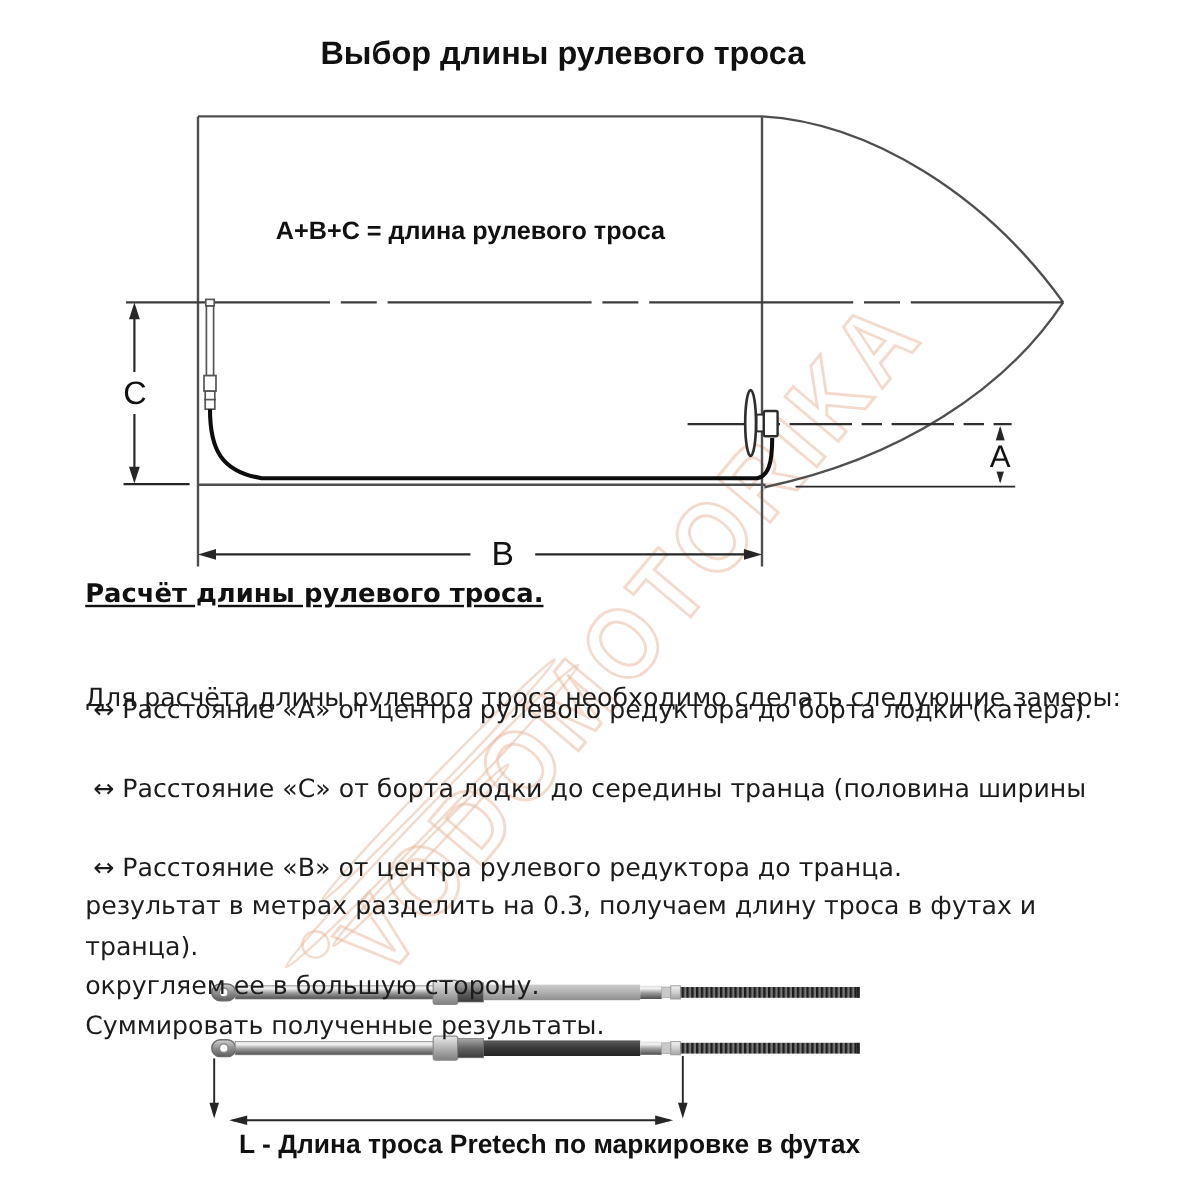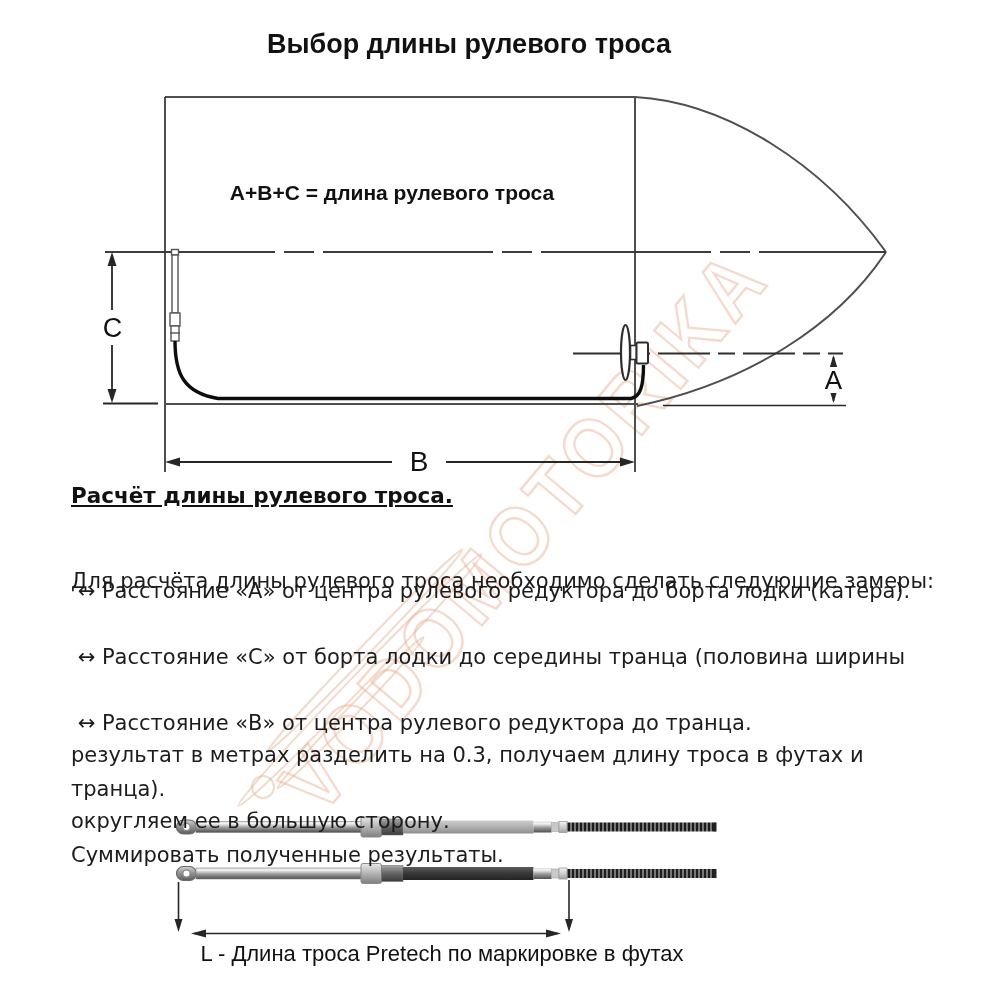--- a/index.html
+++ b/index.html
@@ -4,21 +4,21 @@
 <style>
   html,body{margin:0;padding:0;background:#ffffff;}
   #canvas{position:relative;width:1000px;height:1000px;background:#ffffff;overflow:hidden;
           font-family:"Liberation Sans",sans-serif;color:#111;}
   .abs{position:absolute;}
   .title{font-size:27px;font-weight:bold;white-space:nowrap;transform:translateX(-50%);}
   .formula{font-size:21px;font-weight:bold;white-space:nowrap;transform:translateX(-50%);}
   .dimlabel{font-size:27px;font-weight:400;line-height:1;transform:translate(-50%,-50%);background:#fff;padding:0 2px;}
   .bodytext{font-family:"DejaVu Sans",sans-serif;font-size:21px;line-height:26px;white-space:pre;color:#1c1c1c;margin-top:40px;}
   .heading{font-family:"DejaVu Sans",sans-serif;font-size:21.5px;font-weight:bold;white-space:nowrap;color:#111;}
-  .cable-label{font-size:22px;font-weight:normal;white-space:nowrap;transform:translateX(-50%);}
+  .cable-label{font-size:22px;font-weight:bold;white-space:nowrap;transform:translateX(-50%);margin-left:16px;}
   .watermark{left:525px;top:530px;font-weight:bold;font-size:84px;letter-spacing:8px;white-space:nowrap;
              color:transparent;-webkit-text-stroke:2.5px rgba(233,188,162,0.55);
              transform:translate(-50%,-50%) rotate(-50deg) scaleX(0.88);z-index:1;}
   svg{position:absolute;left:0;top:0;z-index:2;}
   .txt{z-index:3;}
 </style>
 </head>
 <body>
 
 <div id="canvas">

